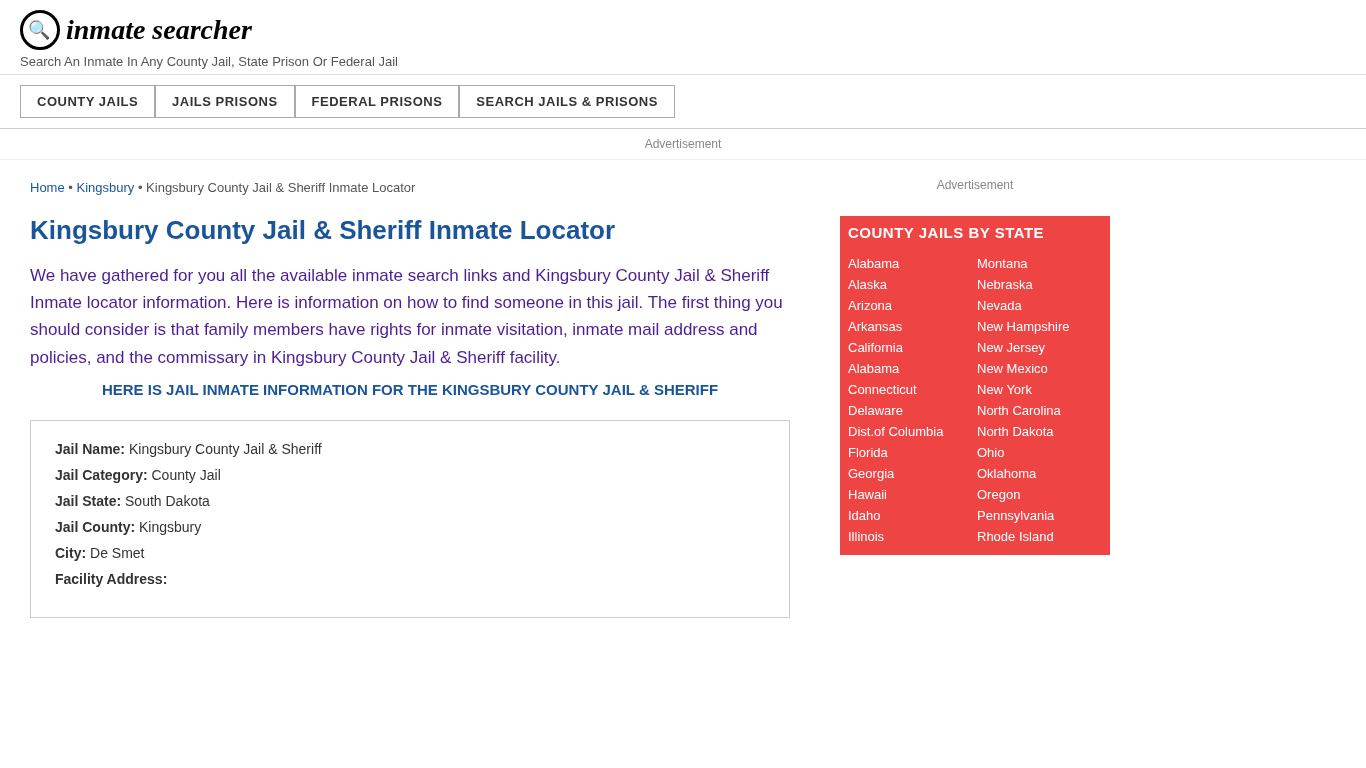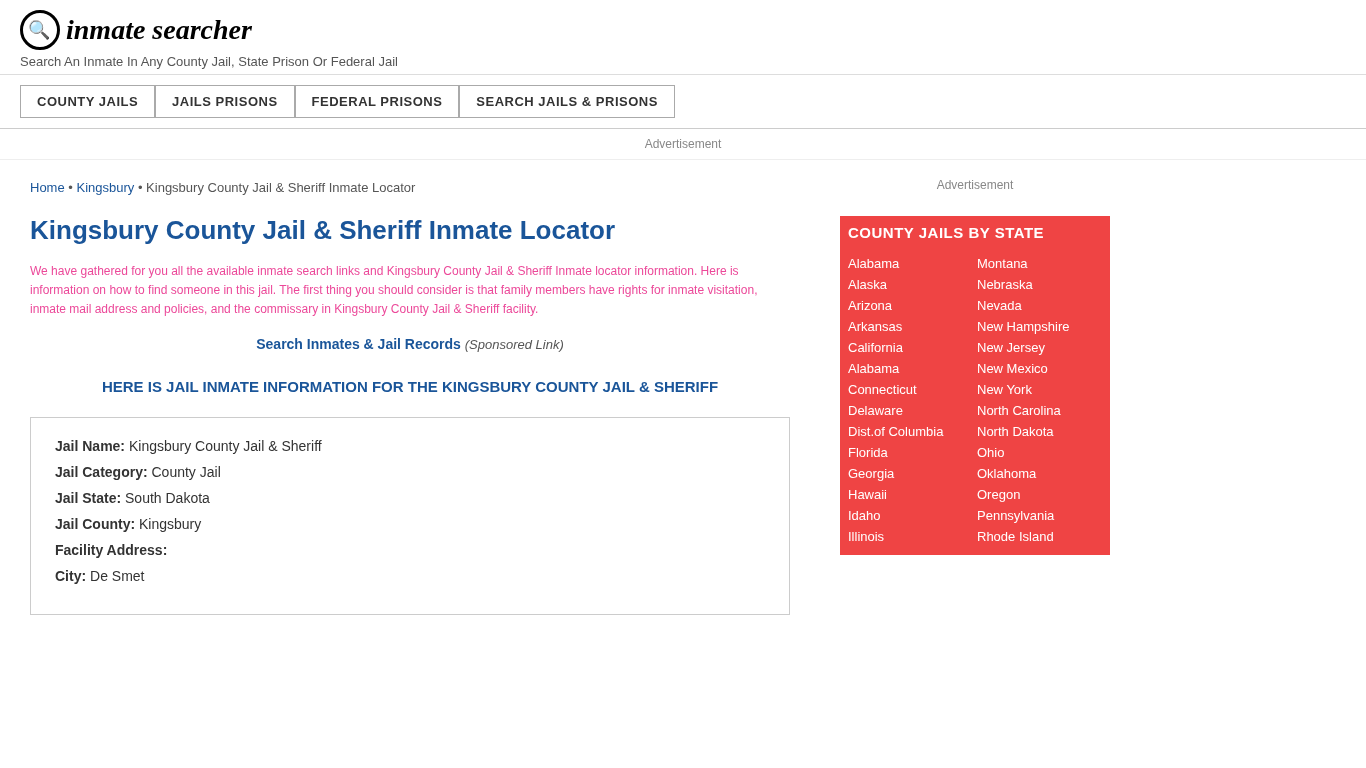--- a/index.html
+++ b/index.html
@@ -35,21 +35,21 @@
     #content { flex: 1; padding: 20px 30px; max-width: 820px; }
 
     
     #breadcrumb { font-size: 13px; color: #555; margin-bottom: 20px; }
     #breadcrumb a { color: #1a5599; text-decoration: none; }
 
     
     #page-title { font-size: 26px; color: #1a5599; font-weight: bold; margin-bottom: 16px; border-bottom: none; }
 
     
-    #description { font-size: 12px; line-height: 1.6; color: #ec4899; margin-bottom: 16px; }
+    #description { font-size: 17px; line-height: 1.6; color: #4c1d95; margin-bottom: 8px; }
 
     
     #search-link { text-align: center; margin-bottom: 24px; font-size: 14px; }
     #search-link a { color: #1a5599; font-weight: bold; text-decoration: none; }
     #search-link .sponsored { color: #555; font-style: italic; font-size: 13px; }
 
     
     #section-heading { color: #1a5599; font-size: 15px; font-weight: bold; margin-bottom: 20px; line-height: 1.4; text-align: center; }
 
     
@@ -113,24 +113,20 @@
       <span> • </span>
       <a href="#">Kingsbury</a>
       <span> • </span>
       <span>Kingsbury County Jail &amp; Sheriff Inmate Locator</span>
     </div>
 
     <h1 id="page-title">Kingsbury County Jail &amp; Sheriff Inmate Locator</h1>
 
     <p id="description">We have gathered for you all the available inmate search links and Kingsbury County Jail &amp; Sheriff Inmate locator information. Here is information on how to find someone in this jail. The first thing you should consider is that family members have rights for inmate visitation, inmate mail address and policies, and the commissary in Kingsbury County Jail &amp; Sheriff facility.</p>
 
-    <div id="search-link">
-      <a href="#">Search Inmates &amp; Jail Records</a>
-      <span class="sponsored"> <span>(Sponsored Link)</span></span>
-    </div>
 
     <div id="section-heading">HERE IS JAIL INMATE INFORMATION FOR THE KINGSBURY COUNTY JAIL &amp; SHERIFF</div>
 
     <div id="jail-info-box">
       <div class="info-row">
         <span class="info-label">Jail Name:</span>
         <span class="info-value"> <span>Kingsbury County Jail &amp; Sheriff</span></span>
       </div>
       <div class="info-row">
         <span class="info-label">Jail Category:</span>
@@ -138,25 +134,25 @@
       </div>
       <div class="info-row">
         <span class="info-label">Jail State:</span>
         <span class="info-value"> <span>South Dakota</span></span>
       </div>
       <div class="info-row">
         <span class="info-label">Jail County:</span>
         <span class="info-value"> <span>Kingsbury</span></span>
       </div>
       <div class="info-row">
-        <span class="info-label">Facility Address:</span>
+        <span class="info-label">City:</span>
+        <span class="info-value"> <span>De Smet</span></span>
       </div>
       <div class="info-row">
-        <span class="info-label">City:</span>
-        <span class="info-value"> <span>De Smet</span></span>
+        <span class="info-label">Facility Address:</span>
       </div>
     </div>
 
   </div>
 
   <div id="sidebar">
     <div id="ad-sidebar">Advertisement</div>
 
     <div id="state-list-box">
       <div id="state-list-title">COUNTY JAILS BY STATE</div>

